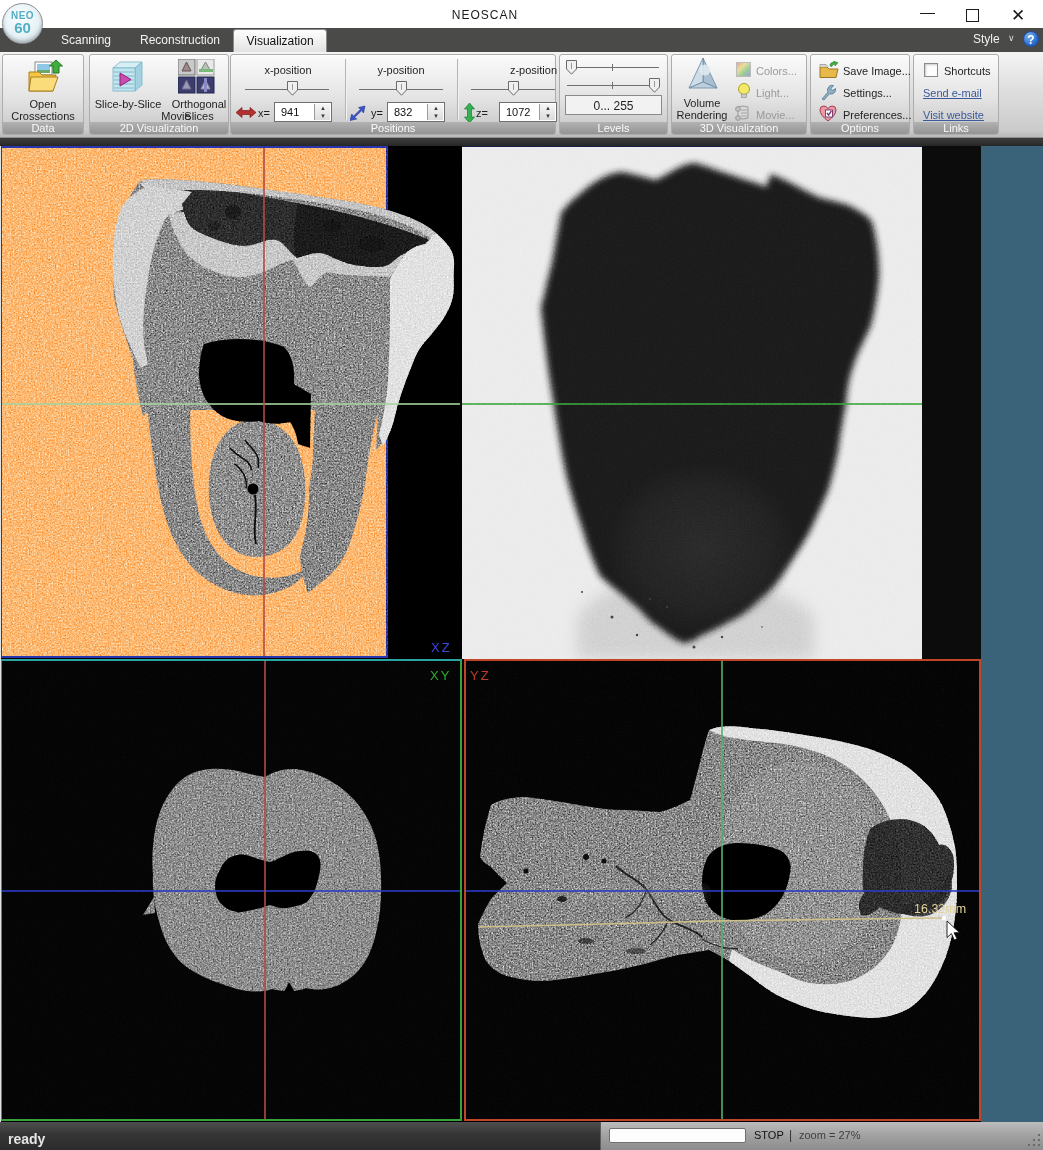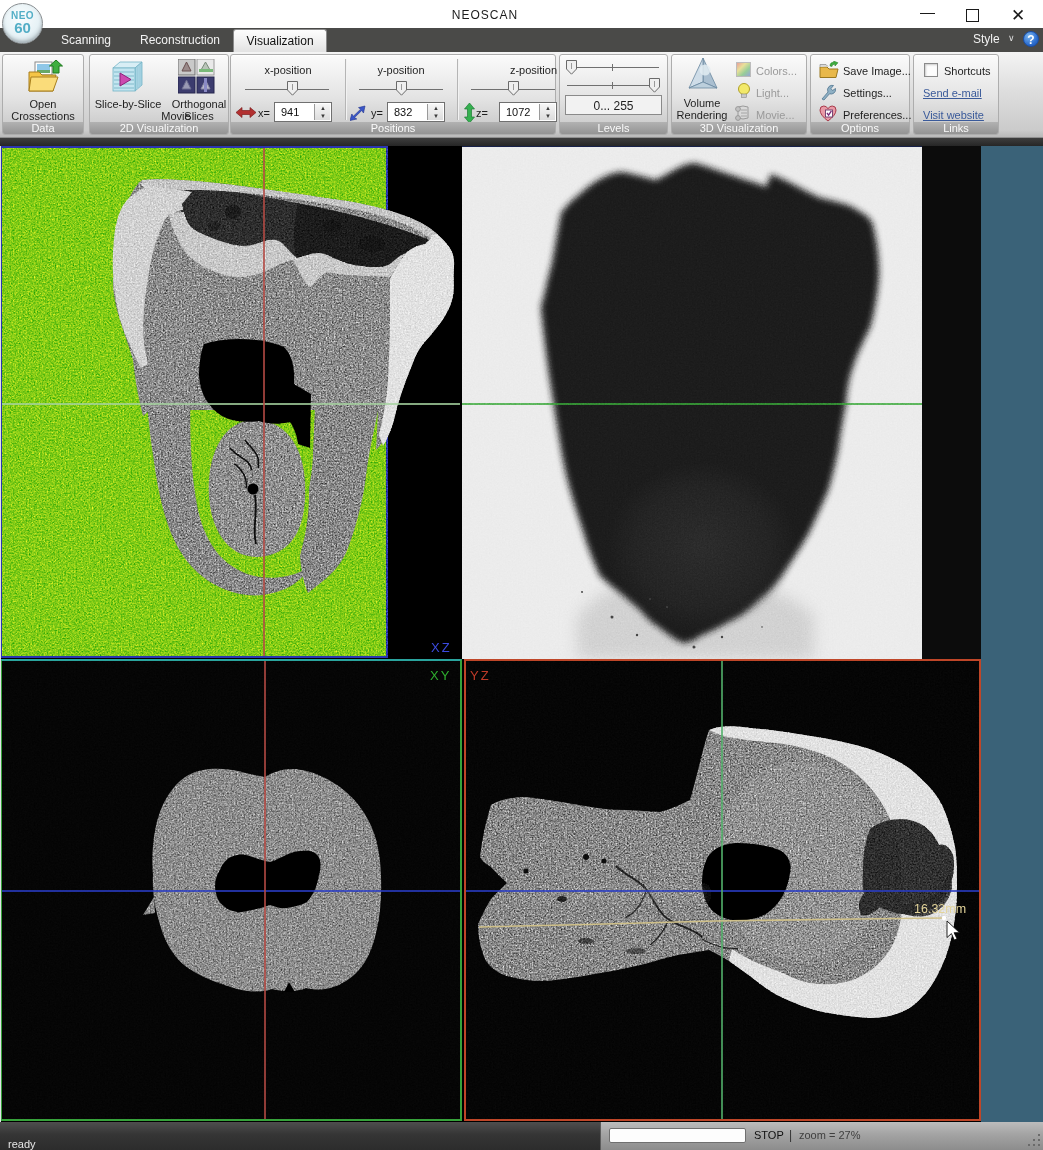--- a/index.html
+++ b/index.html
@@ -33,21 +33,21 @@
   .spin{width:58px;height:20px;background:#fff;border:1px solid #707070;box-sizing:border-box;
     padding:3px 3px 0 6px;font-size:11px;color:#111;}
   .spin::after{content:"";position:absolute;right:1px;top:1px;width:15px;height:16px;
     background:linear-gradient(#f6f6f6,#dcdcdc);border-left:1px solid #9a9a9a;}
   .spin::before{content:"▲\A▼";white-space:pre;position:absolute;right:4px;top:2px;width:8px;
     font-size:6px;line-height:7.5px;color:#3a3a3a;z-index:2;text-align:center;}
   .link{font-size:11px;color:#3a5a9a;text-decoration:underline;white-space:nowrap;}
   
   #dstrip{left:0;top:138px;width:1043px;height:8px;background:linear-gradient(#3e3e3e,#262626);}
   
-  #vpXZ{left:0;top:146px;width:388px;height:512px;background:#84cc16;
+  #vpXZ{left:0;top:146px;width:388px;height:512px;background:#fdba74;
         border:2px solid #2a35b2;box-sizing:border-box;}
   #vpXR{left:462px;top:146px;width:460px;height:513px;background:#ececec;
         border-top:1px solid #17214a;box-sizing:border-box;}
   #blackcol{left:922px;top:146px;width:59px;height:513px;background:#0c0c0c;}
   #teal{left:981px;top:146px;width:62px;height:976px;background:#3a6278;}
   #vpXY{left:0;top:659px;width:462px;height:462px;background:#050505;box-sizing:border-box;
         border:2px solid #36a23a;border-top:2px solid #2aa49e;}
   #vpYZ{left:464px;top:659px;width:517px;height:462px;background:#050505;
         border:2px solid #bf4628;box-sizing:border-box;}
   .noise{position:absolute;left:0;top:0;mix-blend-mode:overlay;opacity:.9;}
@@ -499,21 +499,21 @@
   <rect x="255.2" y="0" width="1.6" height="458" fill="#53b06a"></rect>
   <polyline points="13,266 120,263.5 250,260 390,258 478,257" fill="none" stroke="#cfc089" stroke-width="1.6"></polyline>
   <circle cx="478" cy="257" r="2.2" fill="#fff"></circle>
   <text x="448" y="252" font-size="12.5" fill="#e3d49a" font-family="Liberation Sans">16.32mm</text>
   <path transform="translate(481,260)" d="M0,0 L0,16.5 L4.4,12.6 L7.3,19 L10,17.8 L7.1,11.7 L12.6,11.7 Z" fill="#fff" stroke="#111" stroke-width=".9"></path>
   <text x="4" y="19" font-size="13" letter-spacing="2" fill="#bf3a28" font-family="Liberation Sans">YZ</text>
 </svg>
 </div>
 
 <div class="abs" id="sbar">
-  <div style="position:absolute;left:8px;top:16px;font-size:11px;color:#e6e6e6;">ready</div>
+  <div style="position:absolute;left:8px;top:9px;font-size:14px;color:#e6e6e6;font-weight:bold;">ready</div>
   <div class="abs" id="sbright">
     <div class="abs" id="progress"></div>
     <div class="abs" style="left:153px;top:7px;font-size:11px;color:#111;">STOP</div>
     <div class="abs" style="left:188px;top:6px;font-size:12px;color:#333;">|</div>
     <div class="abs" style="left:198px;top:7px;font-size:11px;color:#3f3f3f;">zoom&nbsp;=&nbsp;27%</div>
     <svg class="abs" style="left:427px;top:12px;" width="14" height="14">
       <g fill="#6a6a6a">
           <rect x="10" y="10" width="2" height="2"></rect>
           <rect x="10" y="5" width="2" height="2"></rect>
       <rect x="10" y="0" width="2" height="2"></rect>

